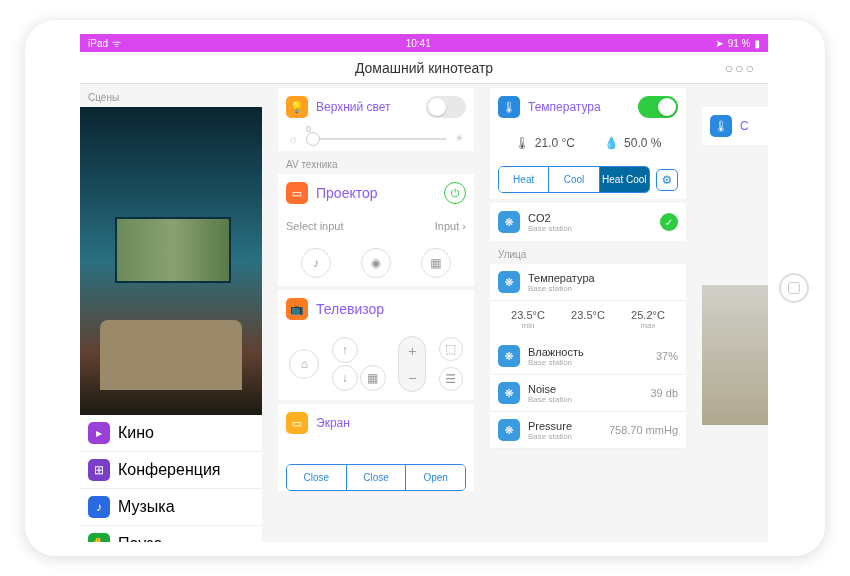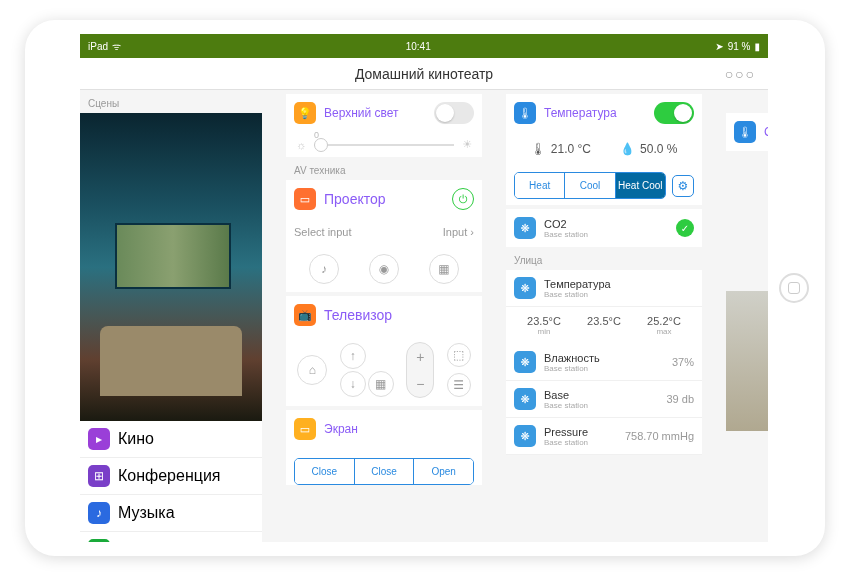--- a/index.html
+++ b/index.html
@@ -1,26 +1,26 @@
 <!DOCTYPE html>
 <html><head>
 <meta charset="utf-8">
 <style>
 *{margin:0;padding:0;box-sizing:border-box;font-family:-apple-system,Helvetica,Arial,sans-serif}
 body{background:#fff;width:850px;height:576px;position:relative}
 .tablet{position:absolute;left:25px;top:20px;width:800px;height:536px;background:#fff;border-radius:30px;box-shadow:0 2px 15px rgba(0,0,0,0.15)}
 .home-btn{position:absolute;right:16px;top:50%;transform:translateY(-50%);width:30px;height:30px;border:2px solid #ddd;border-radius:50%;display:flex;align-items:center;justify-content:center}
 .home-btn::after{content:"";width:10px;height:10px;border:1.5px solid #ccc;border-radius:3px}
 .screen{position:absolute;left:55px;top:14px;width:688px;height:508px;background:#f5f5f5;overflow:hidden}
-.statusbar{height:24px;background:#4d7c0f;color:#fff;font-size:10px;display:flex;align-items:center;justify-content:space-between;padding:0 8px}
+.statusbar{height:18px;background:#d946ef;color:#fff;font-size:10px;display:flex;align-items:center;justify-content:space-between;padding:0 8px}
 .status-left,.status-right{display:flex;align-items:center;gap:4px}
 .titlebar{height:32px;background:#fff;display:flex;align-items:center;justify-content:center;border-bottom:1px solid #e0e0e0;position:relative}
 .titlebar h1{font-size:14px;font-weight:400;color:#333}
 .more-dots{position:absolute;right:12px;color:#999;font-size:14px;letter-spacing:2px}
-.content{display:flex;height:458px;gap:24px;padding:4px 0 0 0;overflow:hidden}
+.content{display:flex;height:458px;gap:16px;padding:4px 0 0 0;overflow:hidden}
 .col{background:transparent}
 .col1{width:182px;flex-shrink:0}
 .col2{width:196px;flex-shrink:0}
 .col3{width:196px;flex-shrink:0}
 .col4{width:100px;flex-shrink:0}
 .section-title{font-size:10px;color:#999;padding:4px 8px}
 .card{background:#fff;margin-bottom:4px}
 .scene-img{width:182px;height:308px;background:linear-gradient(180deg,#0a2530 0%,#1a5060 30%,#2a7080 50%,#604030 80%,#1a1a10 100%);position:relative}
 .scene-img::before{content:"";position:absolute;top:110px;left:35px;width:112px;height:62px;background:linear-gradient(90deg,#6a8a5a,#8aa070,#5a7a4a);border:2px solid #0a3040}
 .scene-img::after{content:"";position:absolute;bottom:25px;left:20px;width:142px;height:70px;background:#9a8a6a;border-radius:8px 8px 0 0}
@@ -42,21 +42,21 @@
 .slider-label{position:absolute;top:-14px;left:0;font-size:9px;color:#bbb}
 .sun{color:#ccc;font-size:11px}
 .power-btn{width:22px;height:22px;border:1.5px solid #2ecc40;border-radius:50%;display:flex;align-items:center;justify-content:center;color:#2ecc40;font-size:11px}
 .sub-row{display:flex;align-items:flex-end;justify-content:space-between;padding:8px;background:#fff;font-size:11px;color:#999}
 .circ-row{display:flex;justify-content:space-around;padding:8px;background:#fff}
 .circ{width:30px;height:30px;border:1px solid #ddd;border-radius:50%;display:flex;align-items:center;justify-content:center;color:#999;font-size:12px}
 .tv-ctrl{display:flex;justify-content:space-around;align-items:center;padding:8px;background:#fff;gap:6px}
 .dpad{display:grid;grid-template-columns:26px 26px;grid-template-rows:26px 26px;gap:2px}
 .dpad .circ{width:26px;height:26px}
 .vol{width:28px;height:56px;background:#f5f5f5;border:1px solid #ddd;border-radius:14px;display:flex;flex-direction:column;align-items:center;justify-content:space-around;color:#999;font-size:14px}
-.btn-group{display:flex;border:1px solid #2a8ae0;border-radius:5px;overflow:hidden;margin:10px 8px}
+.btn-group{display:flex;border:1px solid #2a8ae0;border-radius:5px;overflow:hidden;margin:22px 8px}
 .btn-group button{flex:1;padding:7px 0;background:#fff;border:none;color:#2a8ae0;font-size:10px;border-right:1px solid #2a8ae0}
 .btn-group button:last-child{border-right:none}
 .btn-group button.active{background:#0369a1;color:#fff}
 .climate-vals{display:flex;justify-content:space-around;padding:10px;background:#fff}
 .cv{display:flex;align-items:center;gap:5px;font-size:12px;color:#555}
 .mode-row{display:flex;align-items:center;padding:6px 8px;gap:6px;background:#fff}
 .gear{width:22px;height:22px;border:1px solid #2a8ae0;border-radius:5px;display:flex;align-items:center;justify-content:center;color:#2a8ae0;font-size:12px}
 .check{width:18px;height:18px;background:#2ecc40;border-radius:50%;display:flex;align-items:center;justify-content:center;color:#fff;font-size:10px}
 .tiny{font-size:8px;color:#aaa}
 .weather-row{display:flex;justify-content:space-around;padding:8px;background:#fff;text-align:center}
@@ -244,21 +244,21 @@
             <div class="row-icon ic-bluesm">❋</div>
             <div class="metric-label">
                 <div class="ml">Влажность</div>
                 <div class="tiny">Base station</div>
               </div>
             <span class="metric-val">37%</span>
           </div>
           <div class="metric-row">
             <div class="row-icon ic-bluesm">❋</div>
             <div class="metric-label">
-                <div class="ml">Base</div>
+                <div class="ml">Noise</div>
                 <div class="tiny">Base station</div>
               </div>
             <span class="metric-val">39 db</span>
           </div>
           <div class="metric-row">
             <div class="row-icon ic-bluesm">❋</div>
             <div class="metric-label">
                 <div class="ml">Pressure</div>
                 <div class="tiny">Base station</div>
               </div>

